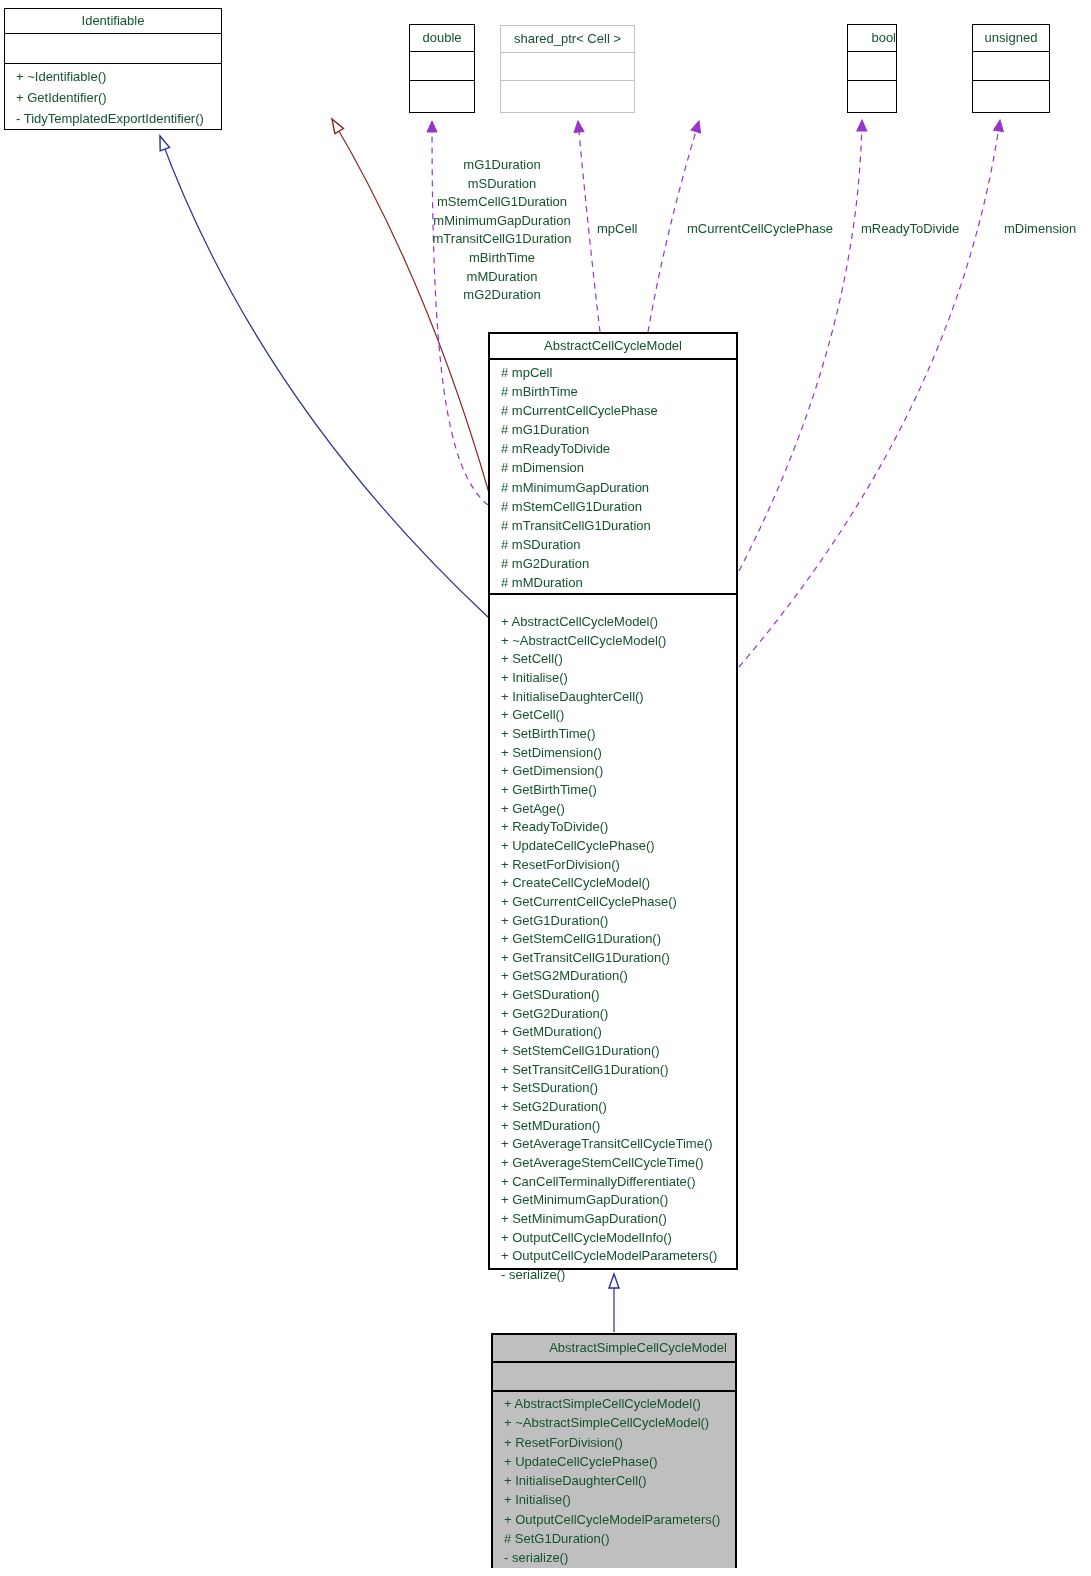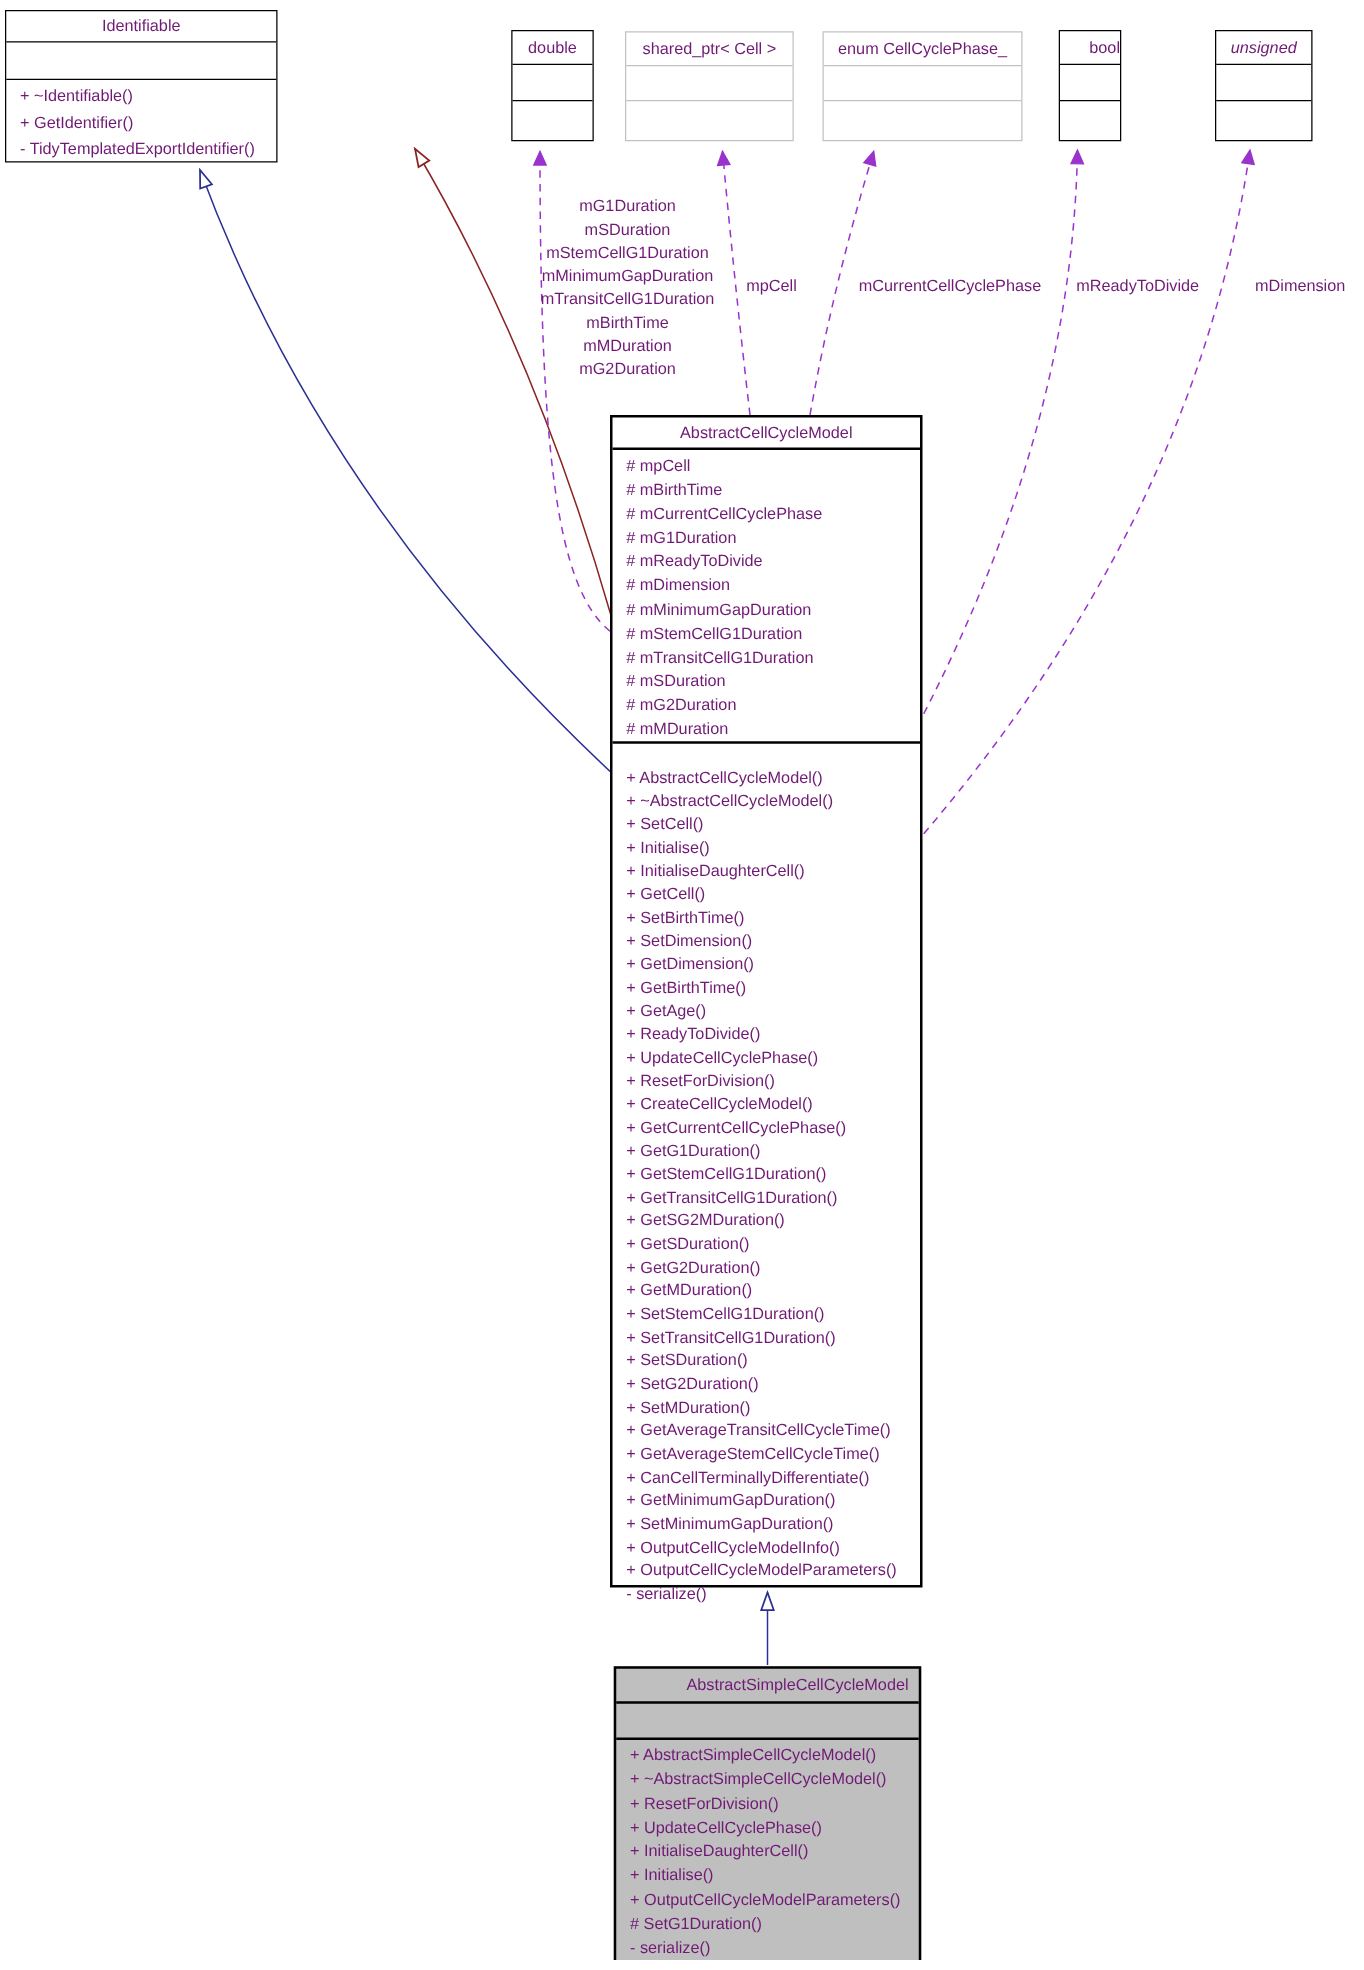--- a/index.html
+++ b/index.html
@@ -1,18 +1,18 @@
 <!DOCTYPE html>
 <html><head>
 <meta charset="utf-8">
 <style>
   html,body{margin:0;padding:0;background:#fff;}
   #canvas{
     position:relative;width:1091px;height:1568px;background:#ffffff;
-    font-family:"Liberation Sans",sans-serif;color:#701a75;overflow:hidden;
+    font-family:"Liberation Sans",sans-serif;color:#14532d;overflow:hidden;
   }
   #edges{position:absolute;left:0;top:0;width:1091px;height:1576px;}
   .node{position:absolute;background:#fff;border:1.5px solid #000;box-sizing:border-box;font-size:13px;}
   .node.ext{border-color:#c2c2c2;}
   .node.main{border-width:2px;}
   .node.current{background:#bfbfbf;border-width:2.5px;}
   .title{text-align:center;white-space:nowrap;overflow:hidden;}
   .sec{border-top:1.5px solid #000;box-sizing:border-box;}
   .node.ext .sec{border-top-color:#c2c2c2;}
   .node.main .sec,.node.current .sec{border-top-width:2px;}
@@ -65,34 +65,29 @@
     <div class="sec" style="height:29px;"></div>
     <div class="sec" style="height:30px;"></div>
   </div>
 
   <div class="node ext" style="left:500px;top:25px;width:135px;height:88px;">
     <div class="title" style="height:26px;line-height:26px;">shared_ptr&lt; Cell &gt;</div>
     <div class="sec" style="height:28px;"></div>
     <div class="sec" style="height:30px;"></div>
   </div>
 
-  <div class="node ext" style="left:658px;top:25px;width:160px;height:88px;">
-    <div class="title" style="height:26px;line-height:26px;">enum CellCyclePhase_</div>
-    <div class="sec" style="height:28px;"></div>
-    <div class="sec" style="height:30px;"></div>
-  </div>
 
   <div class="node" style="left:847px;top:24px;width:50px;height:89px;">
     <div class="title" style="height:26px;line-height:26px;text-align:right;">bool</div>
     <div class="sec" style="height:29px;"></div>
     <div class="sec" style="height:30px;"></div>
   </div>
 
   <div class="node" style="left:972px;top:24px;width:78px;height:89px;">
-    <div class="title" style="height:26px;line-height:26px;font-style:italic;">unsigned</div>
+    <div class="title" style="height:26px;line-height:26px;">unsigned</div>
     <div class="sec" style="height:29px;"></div>
     <div class="sec" style="height:30px;"></div>
   </div>
 
   <div class="node main" style="left:488px;top:332px;width:250px;height:938px;">
     <div class="title" style="height:24px;line-height:24px;">AbstractCellCycleModel</div>
     <div class="sec" style="height:235px;line-height:19.1px;padding-top:3px;">
         <div class="member"># mpCell</div>
         <div class="member"># mBirthTime</div>
         <div class="member"># mCurrentCellCyclePhase</div>

